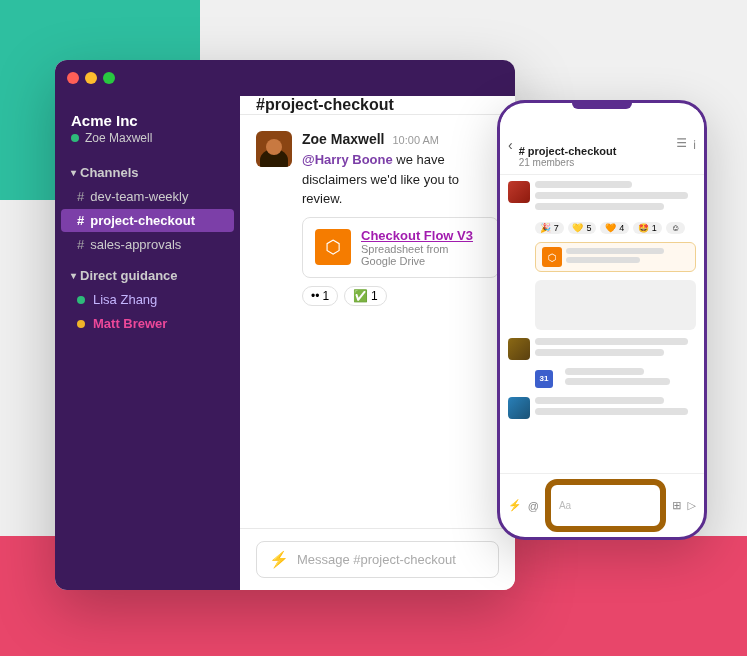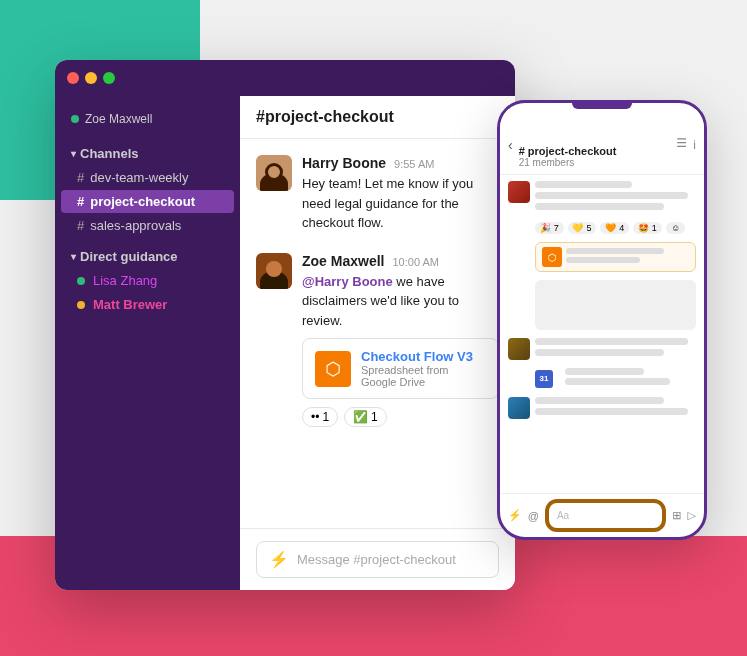--- a/index.html
+++ b/index.html
@@ -132,21 +132,21 @@
       font-weight: 700;
     }
     .hash-icon { font-size: 13px; color: #aaa; }
     .channel-item.active .hash-icon { color: #fff; }
 
     .dm-item {
       display: flex;
       align-items: center;
       padding: 4px 16px;
       font-size: 13px;
-      color: #d946ef;
+      color: #c4b5fd;
       cursor: pointer;
       gap: 8px;
       margin: 1px 6px;
       border-radius: 4px;
     }
     .dm-dot {
       width: 8px; height: 8px;
       border-radius: 50%;
       flex-shrink: 0;
     }
@@ -157,21 +157,21 @@
     
     .chat-area {
       flex: 1;
       display: flex;
       flex-direction: column;
       background: #fff;
       overflow: hidden;
     }
 
     .chat-header {
-      padding: 12px 16px;
+      padding: 0 16px;
       border-bottom: 1px solid #e8e8e8;
       font-size: 16px;
       font-weight: 700;
       color: #1d1d1d;
       flex-shrink: 0;
     }
 
     .messages {
       flex: 1;
       overflow-y: auto;
@@ -233,21 +233,22 @@
       width: 36px; height: 36px;
       border-radius: 4px;
       background: #f57c00;
       display: flex; align-items: center; justify-content: center;
       color: #fff; font-size: 18px;
       flex-shrink: 0;
     }
     .attachment-title {
       font-size: 13px;
       font-weight: 600;
-      color: #3b82f6;
+      color: #a21caf;
+      text-decoration: underline;
     }
     .attachment-sub {
       font-size: 11px;
       color: #888;
     }
 
     
     .reactions {
       display: flex;
       gap: 6px;
@@ -426,23 +427,23 @@
       border-top: 1px solid #eee;
       padding: 5px 8px;
       display: flex;
       align-items: center;
       gap: 6px;
     }
     .phone-input-text {
       flex: 1;
       font-size: 10px;
       color: #bbb;
-      border: 4px solid #a16207;
+      border: 6px solid #a16207;
       border-radius: 12px;
-      padding: 7px 8px;
+      padding: 15px 8px;
     }
 
     
     .face-harry {
       position: relative;
       width: 36px; height: 36px;
       background: #c8956b;
       border-radius: 6px;
       overflow: hidden;
     }
@@ -499,20 +500,21 @@
 
   <div class="titlebar">
     <div class="titlebar-dot dot-red"></div>
     <div class="titlebar-dot dot-yellow"></div>
     <div class="titlebar-dot dot-green"></div>
   </div>
 
   <div class="app-content">
 
     <div class="sidebar">
+      <div class="workspace-name">Acme Inc</div>
       <div class="user-status">
         <div class="status-dot-green"></div>
         <span class="user-name-sidebar">Zoe Maxwell</span>
       </div>
 
       <div class="section-header">
         <span class="chevron">▾</span>
         <span>Channels</span>
       </div>
 
@@ -544,30 +546,20 @@
       </div>
     </div>
 
     <div class="chat-area">
       <div class="chat-header">
         <span>#project-checkout</span>
       </div>
 
       <div class="messages">
 
-        <div class="message">
-          <div class="avatar face-harry"></div>
-          <div class="message-body">
-            <div class="message-header">
-              <span class="message-author">Harry Boone</span>
-              <span class="message-time">9:55 AM</span>
-            </div>
-            <div class="message-text">Hey team! Let me know if you need legal guidance for the checkout flow.</div>
-          </div>
-        </div>
 
         <div class="message">
           <div class="avatar face-zoe"></div>
           <div class="message-body">
             <div class="message-header">
               <span class="message-author">Zoe Maxwell</span>
               <span class="message-time">10:00 AM</span>
             </div>
             <div class="message-text">
               <span class="mention">@Harry Boone</span>

